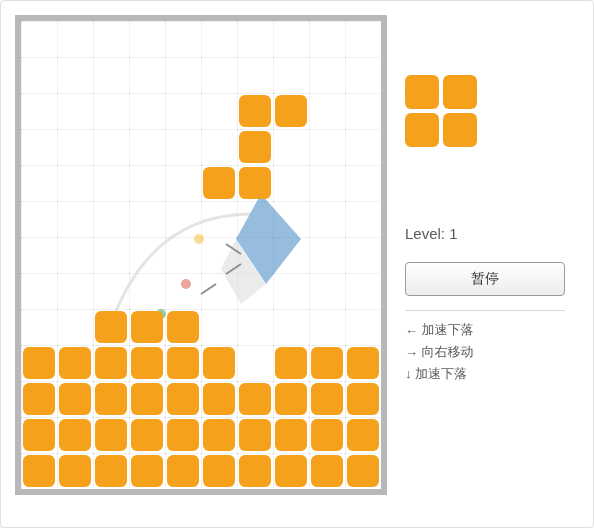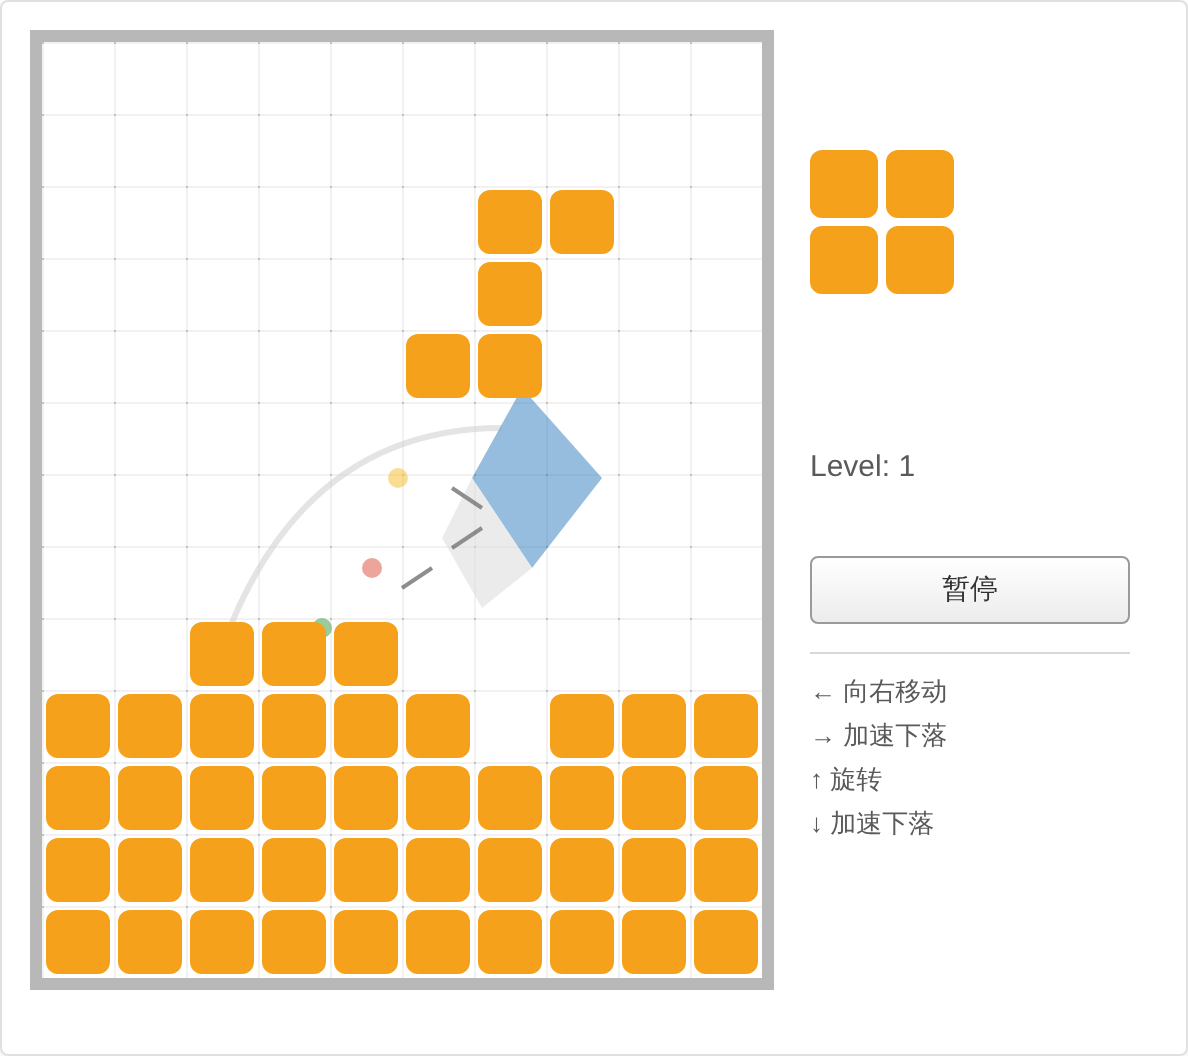--- a/index.html
+++ b/index.html
@@ -46,21 +46,21 @@
     margin-top:60px; width:80px; height:80px;
     position:relative;
   }
   .pcell {
     position:absolute; width:34px; height:34px;
     background:#f5a11b; border-radius:6px;
   }
   .stats { margin-top:70px; color:#5a5a5a; font-size:15px; }
   .stats div { margin-bottom:18px; }
   .btn {
-    margin-top:18px;
+    margin-top:2px;
     height:34px; width:160px;
     border:1px solid #9a9a9a;
     border-radius:4px;
     background:linear-gradient(#ffffff,#ececec);
     font-size:14px; color:#333;
     cursor:pointer;
   }
   .hr { border:none; border-top:1px solid #d8d8d8; margin:14px 0 8px 0; width:160px; }
   .controls { color:#5a5a5a; font-size:13px; line-height:1.7; }
 </style>
@@ -147,20 +147,19 @@
         <span>Level:</span>
         <span>1</span>
       </div>
     </div>
 
     <button class="btn">暂停</button>
 
     <hr class="hr">
 
     <div class="controls">
-      <div>← 向右移动</div>
-      <div>→ 加速下落</div>
-      <div>↑ 旋转</div>
+      <div>← 加速下落</div>
+      <div>→ 向右移动</div>
       <div>↓ 加速下落</div>
     </div>
 
   </div>
 </div>
 
 </body></html>

